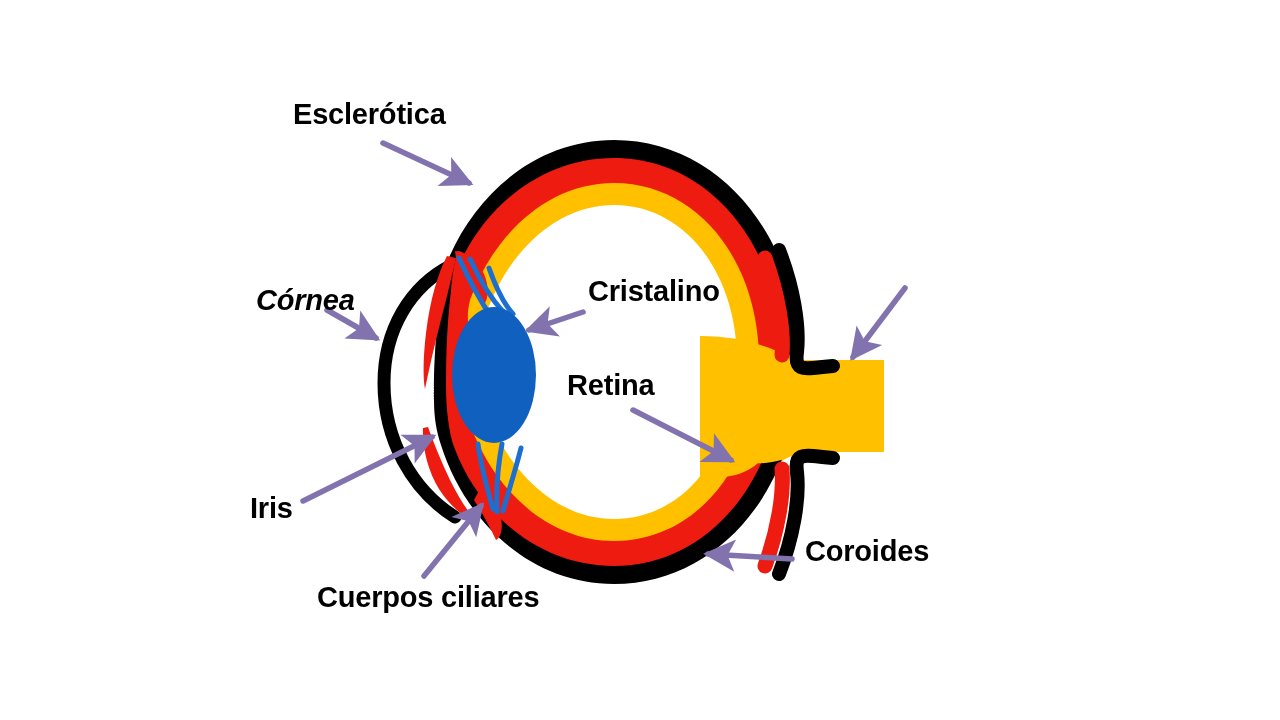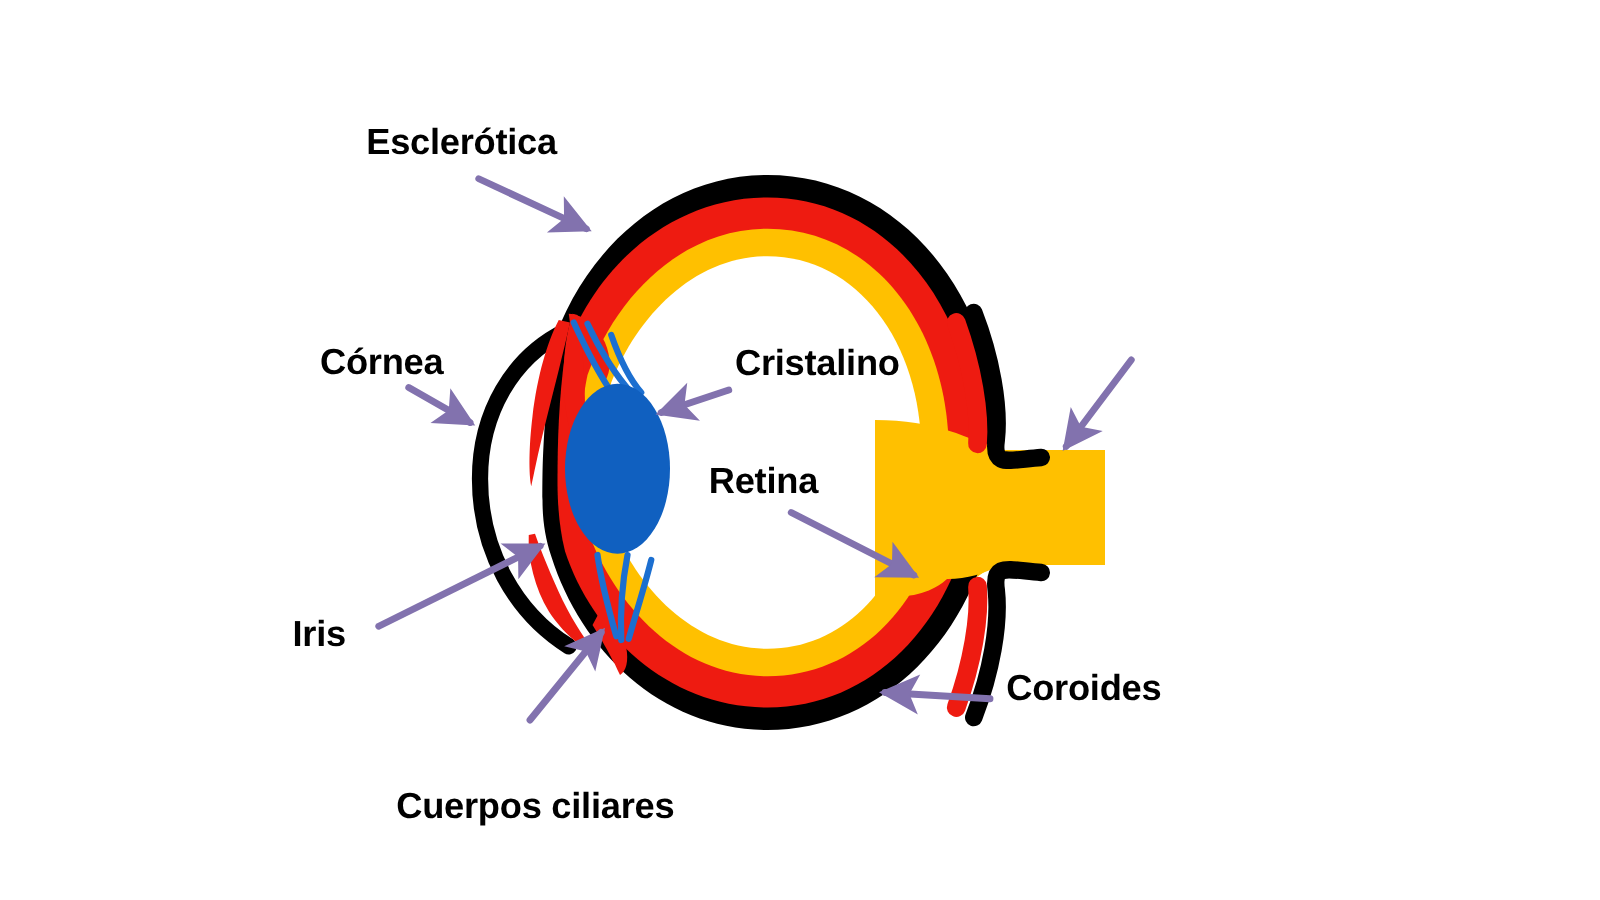--- a/index.html
+++ b/index.html
@@ -30,23 +30,23 @@
     position: absolute;
     color: #000000;
     font-family: "Liberation Sans", sans-serif;
     font-size: 29px;
     font-weight: 700;
     line-height: 1;
     white-space: nowrap;
     letter-spacing: -0.2px;
   }
   .label-esclerotica { left: 293px; top: 100px; }
-  .label-cornea      { left: 256px; top: 276px; }
-  .label-iris        { left: 234px; top: 494px; }
-  .label-cuerpos     { left: 317px; top: 583px; margin-top: 48px; }
+  .label-cornea      { left: 256px; top: 286px; font-style: italic; }
+  .label-iris        { left: 250px; top: 494px; }
+  .label-cuerpos     { left: 317px; top: 583px; }
   .label-cristalino  { left: 588px; top: 277px; text-align: center; }
   .label-retina      { left: 567px; top: 371px; text-align: center; }
   .label-nervio      { left: 818px; top: 254px; }
   .label-coroides    { left: 805px; top: 537px; }
 </style>
 </head>
 <body>
 
 <div id="canvas">
 

